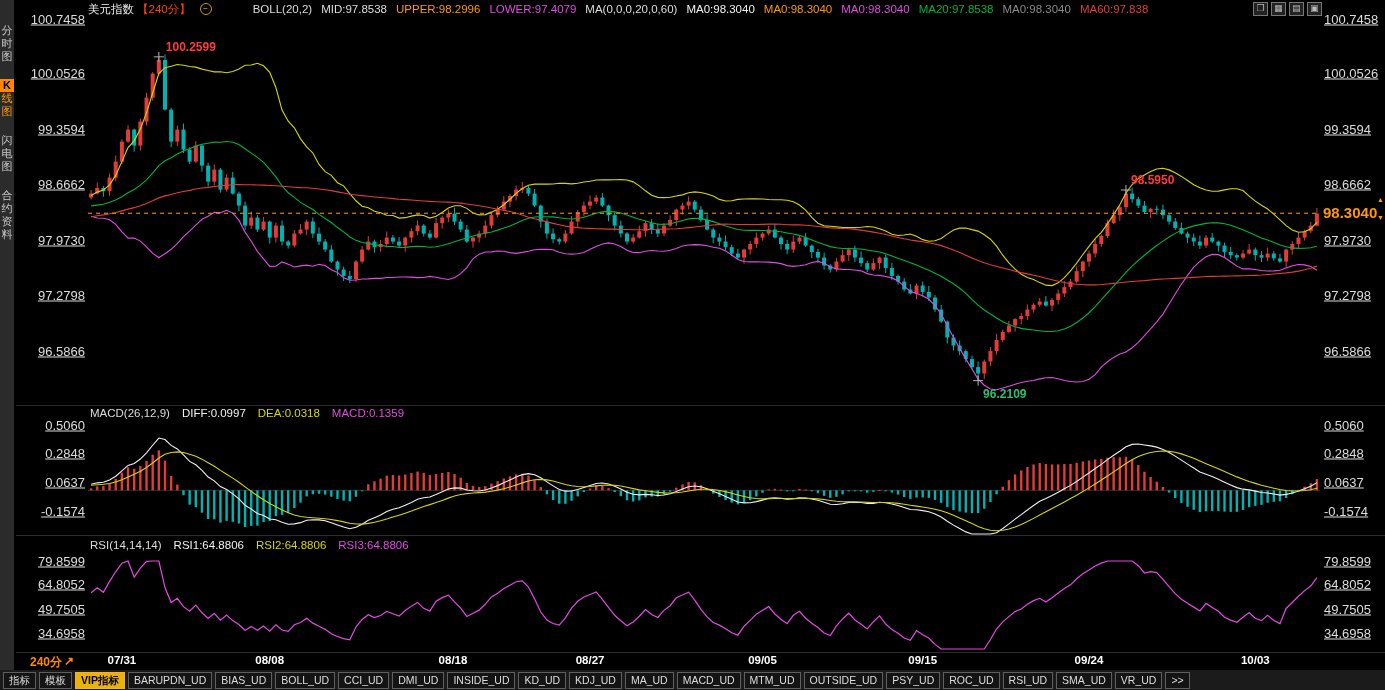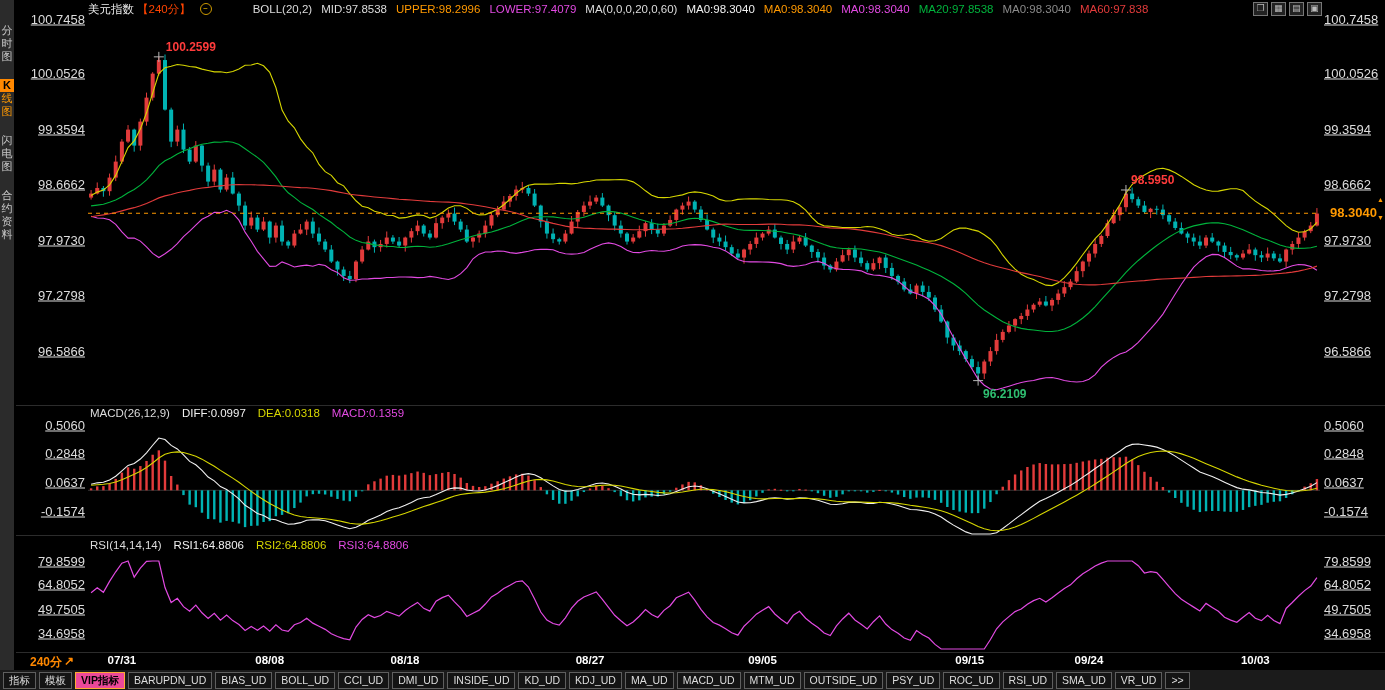--- a/index.html
+++ b/index.html
@@ -24,29 +24,29 @@
   .sb-item.active div:first-child{background:#ff8800;color:#000;font-weight:bold;}
   .axis-label{position:absolute;font-size:13px;color:#dcdcdc;transform:translateY(-50%);z-index:2;text-decoration:underline;}
   .axis-left{left:28px;width:57px;text-align:right;}
   .axis-right{left:1324px;width:60px;text-align:left;}
   .date-label{position:absolute;top:654px;font-size:11.5px;font-weight:bold;color:#fff;
           transform:translateX(-50%);z-index:2;}
   .legend-row{position:absolute;display:flex;gap:12px;font-size:11.5px;z-index:3;white-space:nowrap;}
   .c-dim{color:#dcdcdc}.c-wht{color:#f0f0f0}.c-yel{color:#d6d600}.c-mag{color:#e24ae2}
   .ann{position:absolute;font-size:12px;font-weight:bold;z-index:3;}
   #price-tag{position:absolute;left:1323px;top:205px;width:54px;height:16px;line-height:16px;
-          background:#000;color:#ff9900;font-weight:bold;font-size:13px;z-index:4;text-align:right;}
+          background:#000;color:#ff9900;font-weight:bold;font-size:15px;z-index:4;}
   .tag-tri{position:absolute;left:1377px;color:#ff9900;font-size:7px;z-index:4;cursor:pointer;}
   #period-ind{position:absolute;left:30px;top:654px;display:flex;gap:2px;color:#ff8800;font-weight:bold;
           font-size:12px;z-index:3;cursor:pointer;}
   #tabs{position:absolute;left:0;bottom:0;width:1385px;height:20px;background:#1b1b1b;display:flex;
           align-items:center;gap:3px;padding-left:3px;box-sizing:border-box;z-index:6;margin-top:48px;}
   .tab{border:1px solid #5f5f5f;background:#141414;color:#ddd;font-size:10.5px;line-height:15px;
           padding:0 5px;cursor:pointer;white-space:nowrap;}
-  .tab.active{background:#ec4899;border-color:#ffaa33;color:#000;font-weight:bold;}
+  .tab.active{background:#eab308;border-color:#ffaa33;color:#000;font-weight:bold;}
   #watermark{position:absolute;right:2px;bottom:6px;font-family:"Liberation Serif",serif;font-weight:bold;
           font-size:42px;color:#cccccc;letter-spacing:1px;z-index:5;}
 </style>
 </head>
 <body>
 
 <div id="app">
   <svg id="chart-svg" width="1385" height="690">
       <line x1="16" y1="405.5" x2="1385" y2="405.5" stroke="#2c2c2c" stroke-width="1"></line>
       <line x1="16" y1="535.5" x2="1385" y2="535.5" stroke="#2c2c2c" stroke-width="1"></line>
@@ -742,24 +742,24 @@
       <span class="axis-label axis-left" style="top: 561px;">79.8599</span>
       <span class="axis-label axis-right" style="top: 561px;">79.8599</span>
       <span class="axis-label axis-left" style="top: 584.497px;">64.8052</span>
       <span class="axis-label axis-right" style="top: 584.497px;">64.8052</span>
       <span class="axis-label axis-left" style="top: 608.994px;">49.7505</span>
       <span class="axis-label axis-right" style="top: 608.994px;">49.7505</span>
       <span class="axis-label axis-left" style="top: 633.491px;">34.6958</span>
       <span class="axis-label axis-right" style="top: 633.491px;">34.6958</span>
       <span class="date-label" style="left: 121.88px;">07/31</span>
       <span class="date-label" style="left: 269.72px;">08/08</span>
-      <span class="date-label" style="left: 405px;">08/18</span>
+      <span class="date-label" style="left: 453px;">08/18</span>
       <span class="date-label" style="left: 590.04px;">08/27</span>
       <span class="date-label" style="left: 762.52px;">09/05</span>
-      <span class="date-label" style="left: 922.68px; margin-left: 47px;">09/15</span>
+      <span class="date-label" style="left: 922.68px;">09/15</span>
       <span class="date-label" style="left: 1089px;">09/24</span>
       <span class="date-label" style="left: 1255.32px;">10/03</span>
       <span class="ann" style="color: rgb(255, 59, 59); left: 165.84px; top: 39.8535px;">100.2599</span>
       <span class="ann" style="color: rgb(255, 59, 59); left: 1130.96px; top: 172.982px;">98.5950</span>
       <span class="ann" style="color: rgb(47, 191, 113); left: 983.12px; top: 386.62px;">96.2109</span>
     </div>
 
   <div class="legend-row" style="left:90px;top:407px">
     <span class="c-dim">MACD(26,12,9)</span>
     <span class="c-wht">DIFF:0.0997</span>

